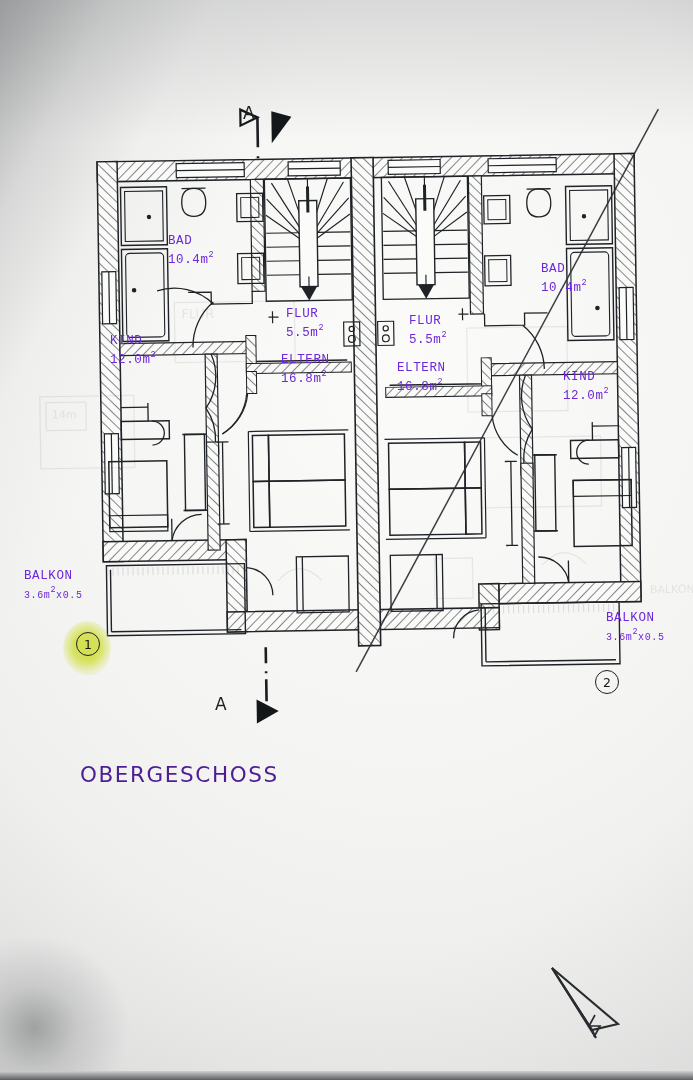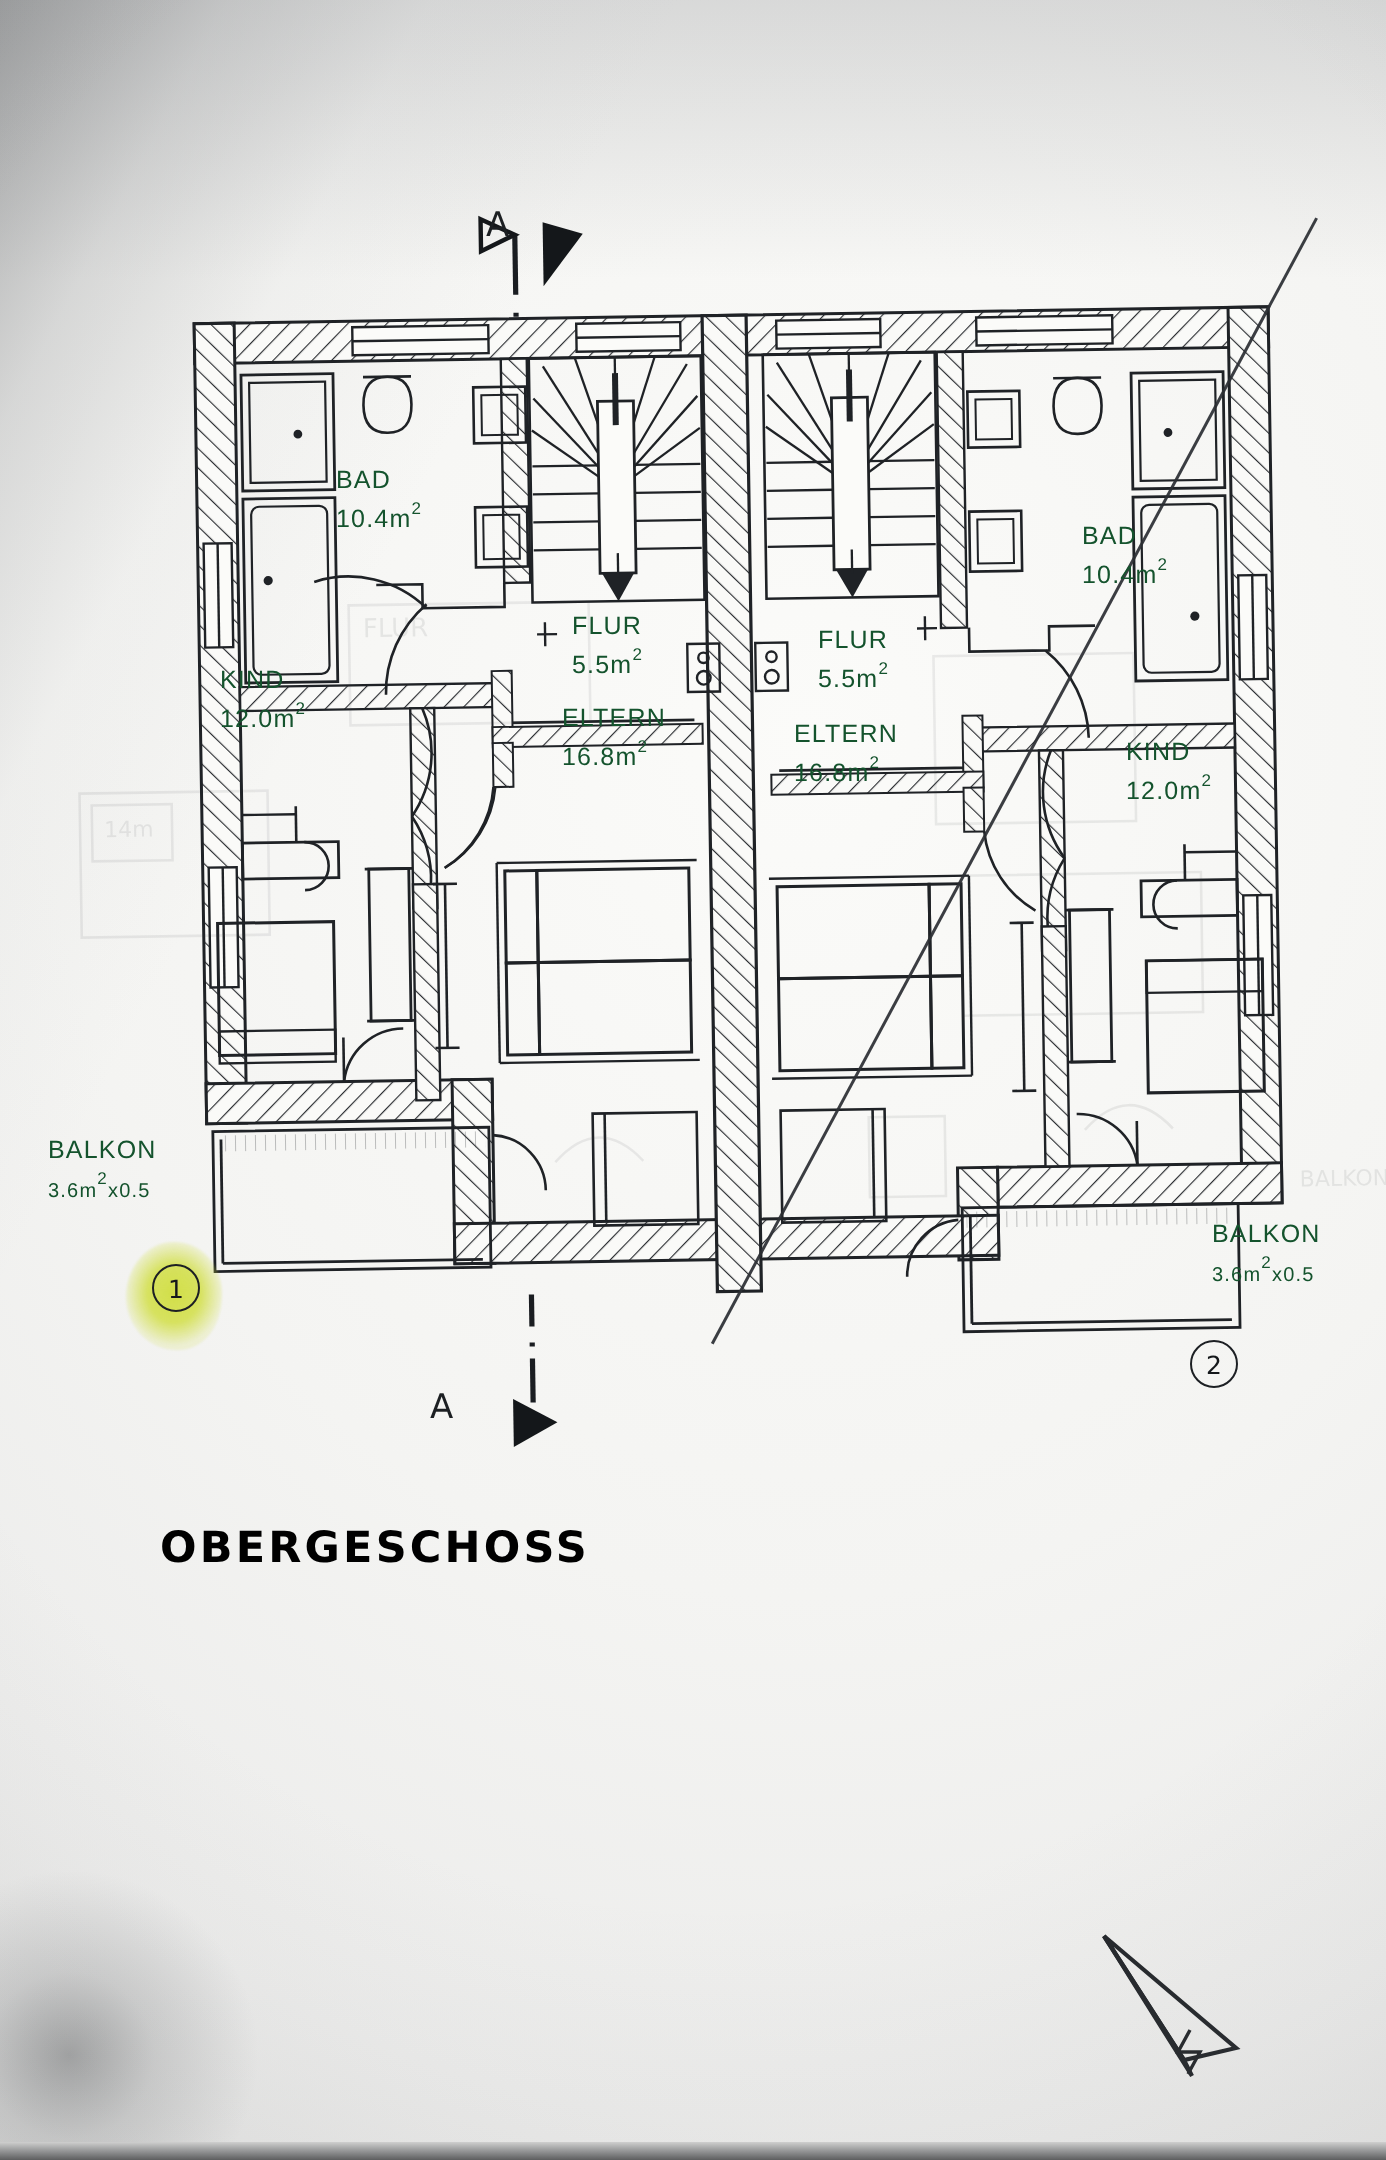--- a/index.html
+++ b/index.html
@@ -36,35 +36,35 @@
   }
   #paper-vignette{
     position:absolute;inset:0;
     background:radial-gradient(118% 86% at 52% 40%, rgba(255,255,255,0) 56%, rgba(110,112,114,.16) 100%);
   }
 
   svg#plan{position:absolute;left:0;top:0;width:693px;height:1080px;display:block;}
 
   .lbl{
     position:absolute;
-    color:#14532d;
-    font-family:Liberation Sans, sans-serif;
+    color:#6d28d9;
+    font-family:Liberation Mono, monospace;
     letter-spacing:.6px;
     white-space:nowrap;
     line-height:1.16;
   }
   .room-name{font-size:12.5px;}
   .room-area{font-size:12.5px;}
   .sup{font-size:8.5px;vertical-align:super;}
   .balkon .room-name{font-size:12.5px;}
   .balkon .room-area{font-size:10px;}
 
   #title-main{
     position:absolute;left:80px;top:762px;
-    font-size:21.5px;letter-spacing:1.6px;color:#000000;font-weight:bold;
+    font-size:21.5px;letter-spacing:1.6px;color:#4c1d95;
   }
   #title-ghost{
     position:absolute;left:72px;top:733px;
     font-size:21.5px;letter-spacing:1.6px;
     color:rgba(120,124,128,.20);
   }
 
   .sec-letter{
     position:absolute;font-size:17px;color:#1c1f22;letter-spacing:0;
   }

